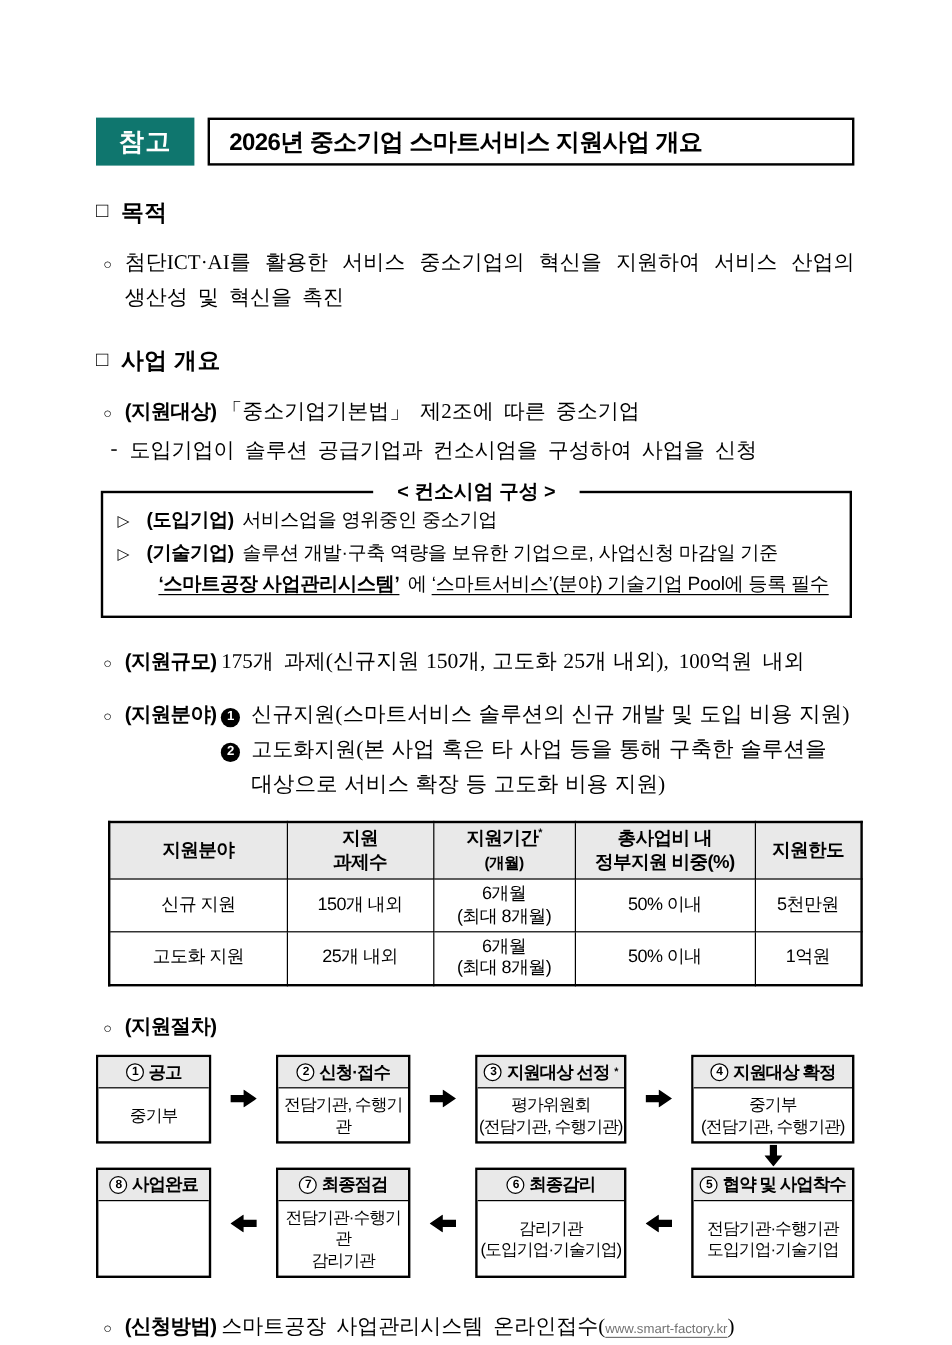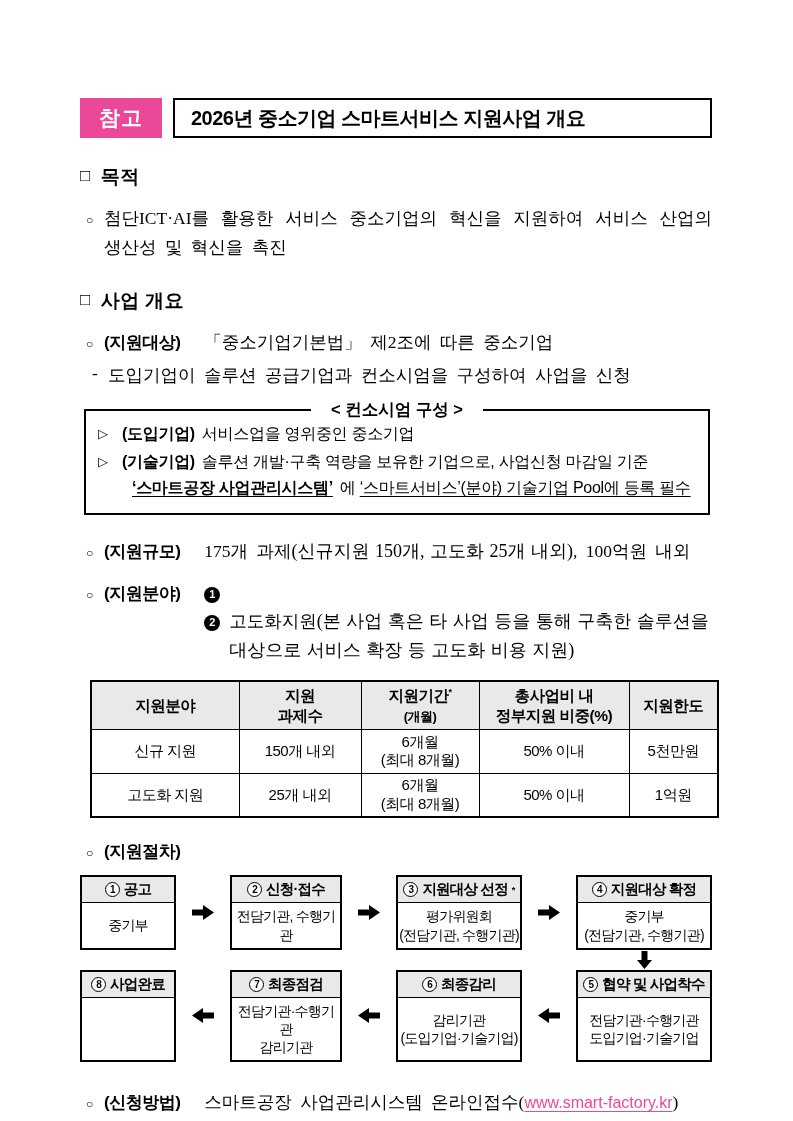--- a/index.html
+++ b/index.html
@@ -6,37 +6,37 @@
   html, body { background: #ffffff; }
   .page {
     width: 793px; height: 1121px; background: #fff; position: relative;
     font-family: "Liberation Serif", serif; color: #000;
     padding: 98px 81px 0 80px; overflow: hidden;
   }
 
   
   .hdr { display: flex; align-items: stretch; gap: 11px; height: 40px; }
   .badge {
-    background: #ec4899; color: #fff; font-family: Liberation Sans, sans-serif;
+    background: #0f766e; color: #fff; font-family: Liberation Sans, sans-serif;
     font-weight: bold; font-size: 21px; display: flex; align-items: center;
     padding: 0 19px; letter-spacing: 1px;
   }
   .title-box {
     flex: 1; border: 2px solid #000; display: flex; align-items: center;
     padding: 0 16px; font-family: "Liberation Sans", sans-serif;
     font-weight: bold; font-size: 20px; letter-spacing: -0.5px;
   }
 
   
   .sec-h { font-weight: bold; font-size: 19px; margin-top: 26px; display: flex; align-items: center; gap: 10px; letter-spacing: 0.5px;}
   .sec-h .sq { font-size: 17px; position: relative; top: -1px; }
 
   .row { display: flex; align-items: baseline; }
   .bullet { width: 24px; flex: none; font-size: 12px; text-align: left; padding-left: 6px; }
-  .blabel { font-family: "Liberation Sans", sans-serif; font-weight: bold; font-size: 17px; letter-spacing: -0.5px; margin-right: 24px; white-space: nowrap; }
+  .blabel { font-family: "Liberation Sans", sans-serif; font-weight: bold; font-size: 17px; letter-spacing: -0.5px; margin-right: 4px; white-space: nowrap; }
   .btext { font-size: 17.5px; word-spacing: 4px; }
   .small { font-size: 18px; word-spacing: 1px; }
 
   .purpose-p { margin-top: 14px; }
   .purpose-p .btext { line-height: 1.65; text-align: justify; }
 
   .target { margin-top: 16px; }
   .dash-row { margin-top: 9px; padding-left: 12px; display: flex; }
   .dash-row .dash { width: 16px; flex: none; font-size: 17.5px; }
 
@@ -105,21 +105,21 @@
     font-family: "Liberation Sans", sans-serif; font-size: 14px; line-height: 1.3;
     text-align: center; white-space: pre-line; padding: 4px 1px; letter-spacing: -0.8px;
     min-height: 44px;
   }
   .harrow { display: flex; align-items: center; justify-content: center; }
   .vrow { display: flex; justify-content: center; padding: 1px 0; }
   .arrow-svg { display: block; }
 
   
   .apply { margin-top: 28px; }
-  .url-link { color: #ec4899; text-decoration: underline; text-underline-offset: 3px; font-family: "Liberation Sans", sans-serif; font-size: 16px; }
+  .url-link { color: #737373; text-decoration: underline; text-underline-offset: 3px; font-family: "Liberation Sans", sans-serif; font-size: 11px; }
 </style>
 </head>
 <body>
 
 <div class="page">
 
   <div class="hdr">
     <div class="badge">참고</div>
     <div class="title-box">2026년 중소기업 스마트서비스 지원사업 개요</div>
   </div>
@@ -171,20 +171,21 @@
     <span class="blabel">(지원규모)</span>
     <span class="btext"><span>175개 과제</span><span class="small">(신규지원 150개, 고도화 25개 내외)</span><span>, 100억원 내외</span></span>
   </div>
 
   <div class="row fields">
     <span class="bullet">○</span>
     <span class="blabel">(지원분야)</span>
     <span class="fitems">
       <span class="fitem">
         <span class="nmark-wrap"><span class="num-filled">1</span></span>
+        <span class="btext"><span>신규지원</span><span class="small">(스마트서비스 솔루션의 신규 개발 및 도입 비용 지원)</span></span>
       </span>
       <span class="fitem">
         <span class="nmark-wrap"><span class="num-filled">2</span></span>
         <span class="btext"><span>고도화지원</span><span class="small">(본 사업 혹은 타 사업 등을 통해 구축한 솔루션을</span><br><span class="small">대상으로 서비스 확장 등 고도화 비용 지원)</span></span>
       </span>
     </span>
   </div>
 
   <table class="tbl">
     <colgroup>

